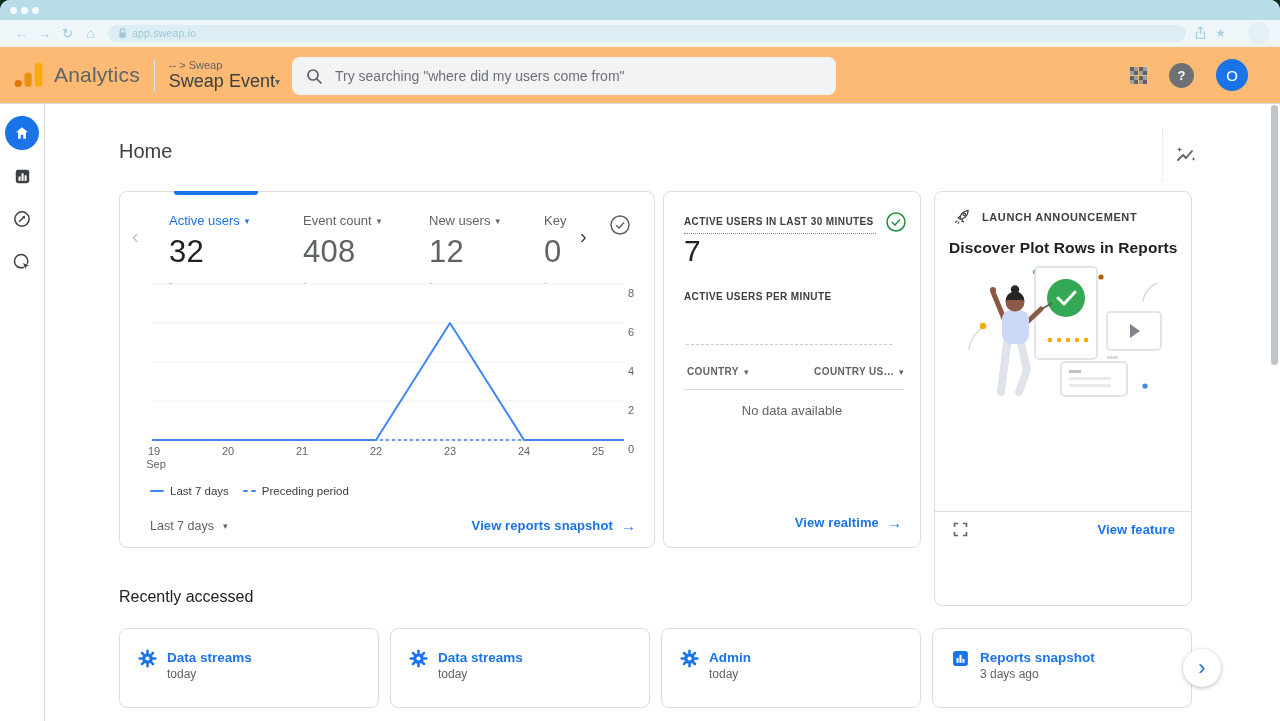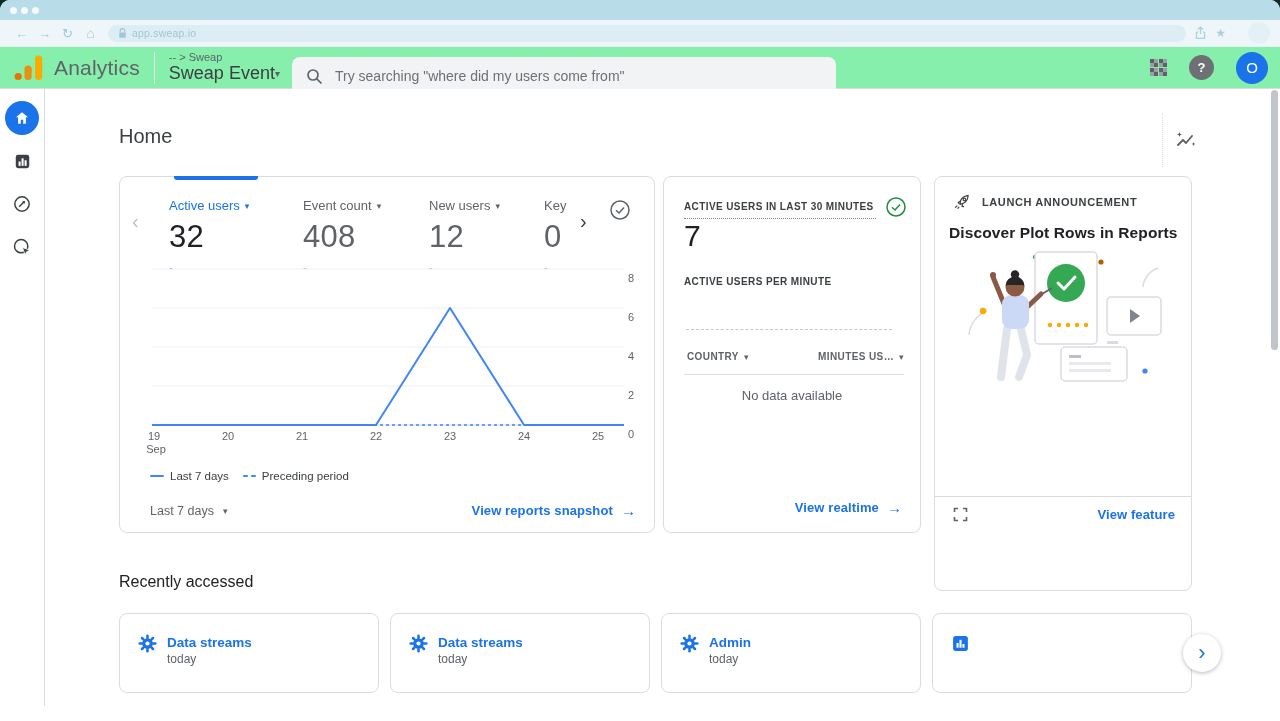--- a/index.html
+++ b/index.html
@@ -12,21 +12,21 @@
   .traffic-dot{position:absolute;top:7px;width:7px;height:7px;border-radius:50%;background:rgba(255,255,255,.85)}
   .chrome-toolbar{position:relative;height:27px;background:#eef6fa;display:flex;align-items:center;padding:0 10px;border-bottom:1px solid #e6f0f4}
   .nav-glyph{color:#9fcbdb;font-size:13px;width:23px;text-align:center;line-height:1;cursor:default}
   .url-pill{flex:1;height:17px;margin:0 8px 0 6px;background:#dcedf4;border-radius:9px;display:flex;align-items:center;padding:0 10px;gap:5px}
   .url-text{font-size:10.5px;color:#9ec8d8;letter-spacing:.2px}
   .toolbar-right{display:flex;align-items:center;gap:8px}
   .star-glyph{color:#a8d2e0;font-size:12px}
   .browser-avatar{width:22px;height:22px;border-radius:50%;background:#e3f1f7;margin-left:14px}
 
   
-  .app-header{position:relative;height:42px;background:#86efac;border-bottom:1px solid #dadce0;display:flex;align-items:center;padding:0 12px 0 14px}
+  .app-header{position:relative;height:57px;background:#fdba74;border-bottom:1px solid #dadce0;display:flex;align-items:center;padding:0 32px 0 14px}
   .ga-logo{display:flex;align-items:flex-end;gap:2px;height:26px}
   .product-name{font-size:21px;color:#5f6368;margin-left:10px;letter-spacing:.2px}
   .header-vdiv{width:1px;height:32px;background:#e0e3e7;margin:0 14px}
   .prop-block{display:flex;flex-direction:column;justify-content:center}
   .breadcrumb{font-size:11px;color:#5f6368}
   .prop-name{font-size:18px;color:#3c4043;display:flex;align-items:center;gap:0;cursor:pointer}
   .prop-caret{font-size:10px;color:#5f6368}
   .search-bar{position:absolute;left:292px;top:10px;width:544px;height:38px;background:#f1f3f4;border-radius:8px;display:flex;align-items:center;padding:0 14px;gap:12px}
   .search-bar input{flex:1;border:none;outline:none;background:transparent;font-size:14px;color:#5f6368;font-family:inherit}
   .search-bar input::placeholder{color:#5f6368;opacity:.9}
@@ -335,21 +335,21 @@
         </div>
         <div class="rt-value">7</div>
         <div class="rt-pm-label">ACTIVE USERS PER MINUTE</div>
         <div class="rt-dashline"></div>
         <div class="rt-cols">
           <span class="rt-col-h">
               <span>COUNTRY</span>
               <span class="m-caret">▾</span>
             </span>
           <span class="rt-col-h">
-              <span>MINUTES US…</span>
+              <span>COUNTRY US…</span>
               <span class="m-caret">▾</span>
             </span>
         </div>
         <div class="rt-divider"></div>
         <div class="rt-empty">No data available</div>
         <div class="blue-link rt-link">
           <span>View realtime</span>
             <span class="arrow">→</span>
         </div>
       </div>
@@ -484,20 +484,24 @@
         </div>
       </div>
       <div class="recent-card" style="left:887px">
         <div class="rc-row">
           <svg width="19" height="19" viewBox="0 0 18 18">
               <rect x="2" y="2" width="14" height="14" rx="2.5" fill="#1a73e8"></rect>
               <rect x="5.2" y="8.5" width="2" height="4.5" fill="#fff"></rect>
               <rect x="8" y="5.5" width="2" height="7.5" fill="#fff"></rect>
               <rect x="10.8" y="9.5" width="2" height="3.5" fill="#fff"></rect>
             </svg>
+          <div class="rc-text">
+            <span class="rc-label">Reports snapshot</span>
+            <span class="rc-time">3 days ago</span>
+          </div>
         </div>
       </div>
 
       <div class="next-btn">
           <span>›</span>
         </div>
     </div>
 
     <div class="scroll-thumb"></div>
   </div>

